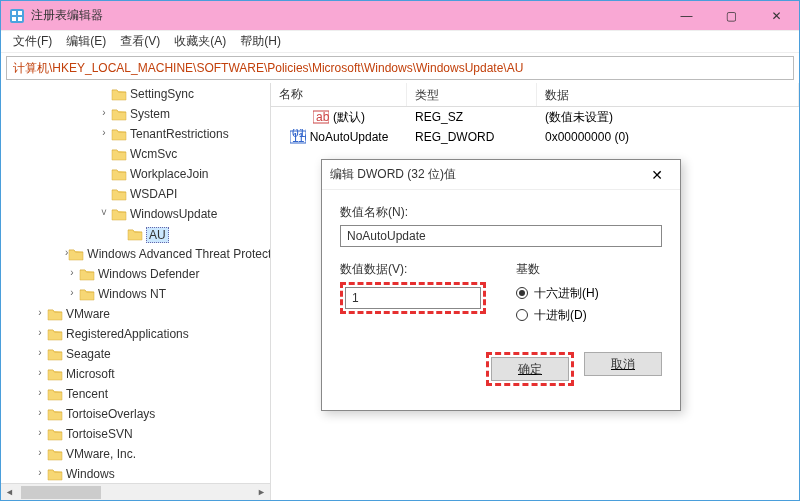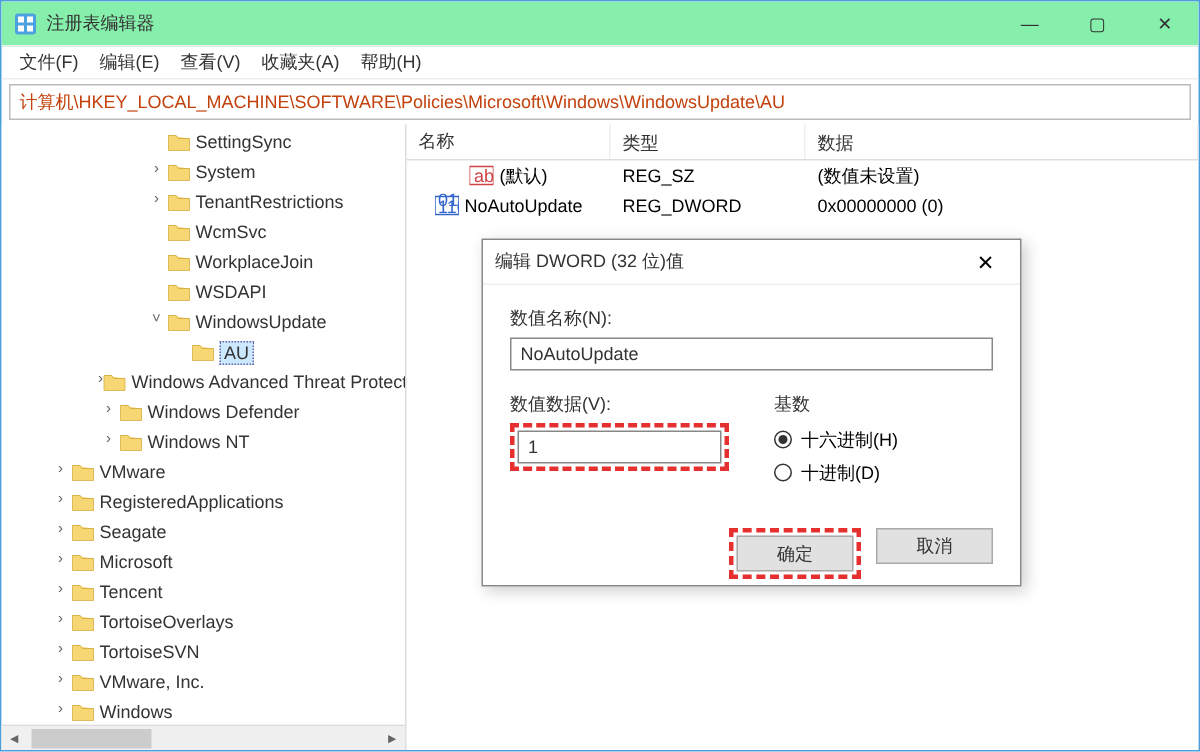--- a/index.html
+++ b/index.html
@@ -1,18 +1,18 @@
 <!DOCTYPE html>
 <html><head>
 <meta charset="utf-8">
 <style>
 * { box-sizing: border-box; margin: 0; padding: 0; font-family: "Microsoft YaHei", "Segoe UI", sans-serif; font-size: 12px; }
 body { background: #fff; width: 800px; height: 501px; border: 1px solid #4a9edb; overflow: hidden; position: relative; }
 
-.titlebar { height: 30px; background: #86efac; display: flex; align-items: center; padding: 0 0 0 8px; border-bottom: 1px solid #eee; }
+.titlebar { height: 30px; background: #f9a8d4; display: flex; align-items: center; padding: 0 0 0 8px; border-bottom: 1px solid #eee; }
 .titlebar .icon { width: 16px; height: 16px; margin-right: 6px; }
 .titlebar .title { flex: 1; color: #333; }
 .titlebar .wbtn { width: 45px; height: 30px; display: flex; align-items: center; justify-content: center; color: #333; }
 
 .menubar { height: 22px; display: flex; align-items: center; padding: 0 6px; gap: 2px; border-bottom: 1px solid #eee; }
 .menubar .mitem { padding: 2px 6px; color: #333; }
 
 .pathbar { height: 24px; border: 1px solid #bbb; margin: 3px 5px; display: flex; align-items: center; padding: 0 6px; color: #c2410c; }
 
 .main { display: flex; height: calc(501px - 30px - 22px - 30px - 2px); }
@@ -41,21 +41,21 @@
 .dialog .dtitle .x { width: 30px; text-align: center; font-size: 14px; }
 .dialog .dbody { padding: 14px 18px; }
 .dialog .flabel { color: #333; margin-bottom: 4px; }
 .dialog .tinput { width: 100%; border: 1px solid #888; padding: 3px 6px; background: #fff; color: #333; }
 .dialog .drow { display: flex; gap: 30px; margin-top: 14px; }
 .dialog .dcol { flex: 1; }
 .dialog .radiogrp { margin-top: 4px; }
 .dialog .ritem { display: flex; align-items: center; height: 22px; gap: 6px; }
 .dialog .radio { width: 12px; height: 12px; border: 1px solid #333; border-radius: 50%; display: inline-flex; align-items: center; justify-content: center; }
 .dialog .radio.on::after { content: ""; width: 6px; height: 6px; background: #333; border-radius: 50%; }
-.dialog .dbtns { display: flex; justify-content: flex-end; gap: 10px; padding: 12px 18px 4px; }
+.dialog .dbtns { display: flex; justify-content: flex-end; gap: 10px; padding: 12px 18px 24px; text-decoration: underline; }
 .dialog .btn { width: 78px; height: 24px; border: 1px solid #aaa; background: #e1e1e1; display: flex; align-items: center; justify-content: center; color: #333; }
 
 .redbox { border: 3px dashed #e63030; }
 .redbox-input { padding: 2px; }
 .redbox-input .tinput { border: 1px solid #888; }
 
 .hscroll { position: absolute; bottom: 0; left: 0; right: 0; height: 17px; background: #f0f0f0; border-top: 1px solid #ddd; display: flex; align-items: center; }
 .hscroll .thumb { position: absolute; left: 20px; width: 80px; height: 13px; background: #ccc; top: 2px; }
 .hscroll .arr { width: 17px; height: 17px; display: flex; align-items: center; justify-content: center; color: #666; font-size: 9px; }
 .hscroll .arr.r { position: absolute; right: 0; }

